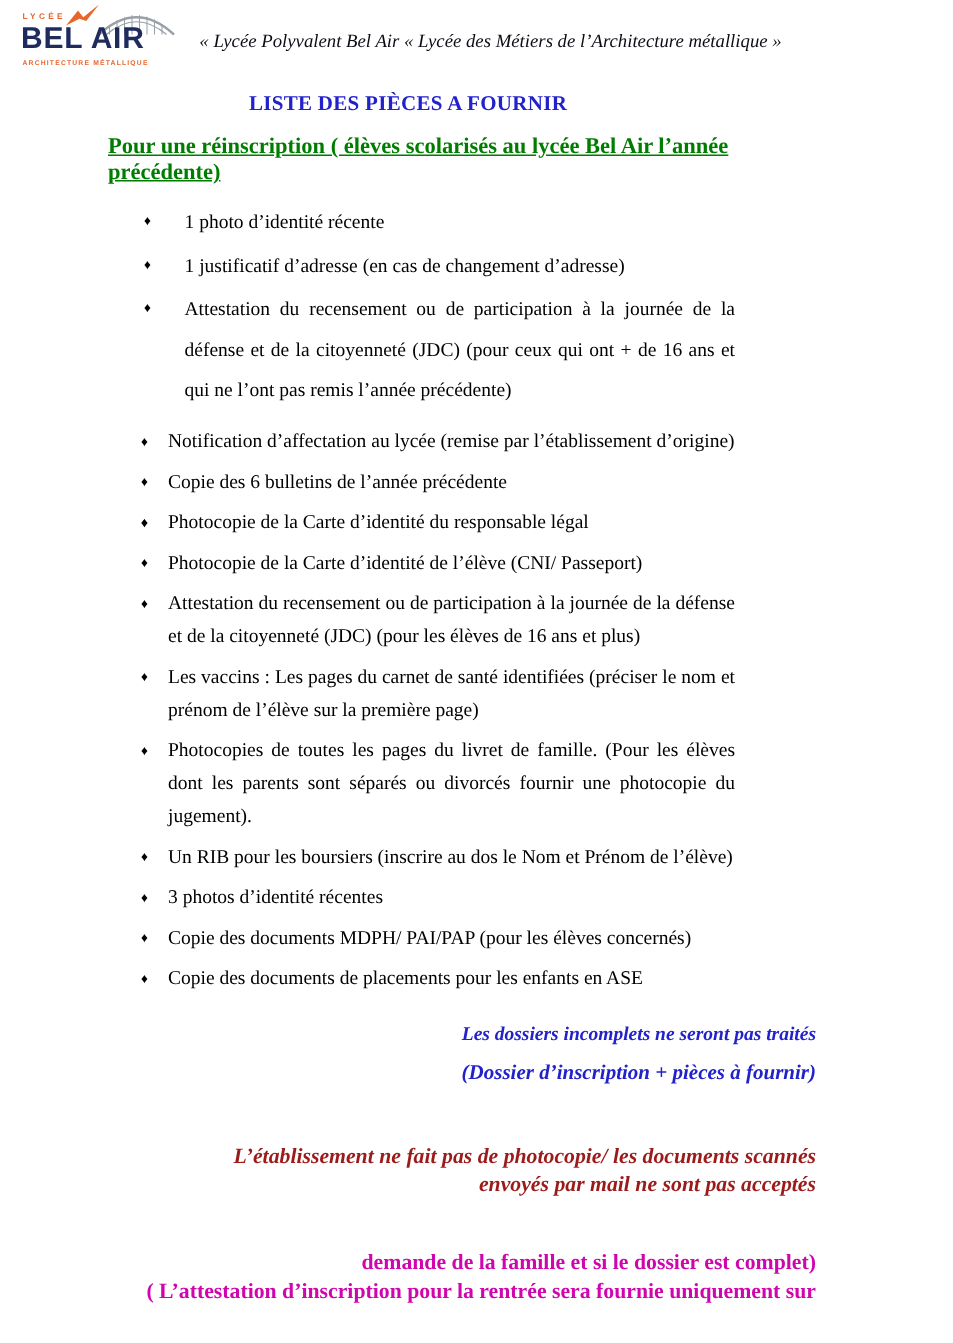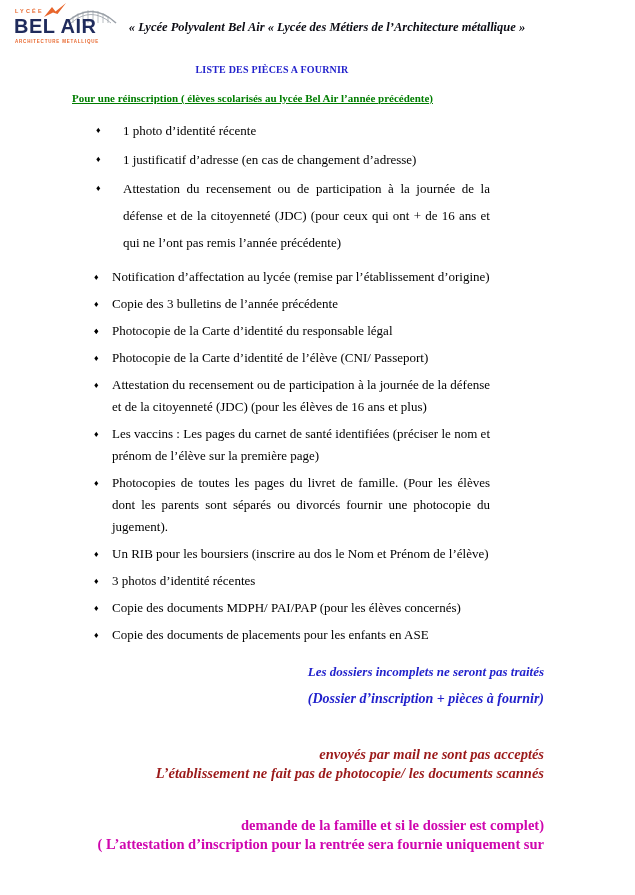--- a/index.html
+++ b/index.html
@@ -24,30 +24,30 @@
   }
   .logo-sub {
     position:absolute; left:3px; top:33px; font-family:"Liberation Sans",sans-serif;
     font-size:9px; letter-spacing:1.6px; color:#e8662c; font-weight:bold;
     transform:scale(0.5); transform-origin:left top; white-space:nowrap;
   }
   .logo-arch { position:absolute; left:52px; top:1px; }
   .logo-bird { position:absolute; left:30px; top:-3px; }
   .header-title {
     position:absolute; left:118px; right:8px; top:20px; text-align:center;
-    font-size:12.5px; font-weight:bold; font-style:italic; color:#0c0c14;
+    font-size:12.5px; font-weight:normal; font-style:italic; color:#0c0c14;
   }
 
   
   .doc-title {
-    margin-top:3px; text-align:center; font-size:10px; font-weight:bold;
+    margin-top:3px; text-align:center; font-size:14px; font-weight:bold;
     line-height:17px; color:#2222cc; letter-spacing:0.2px;
   }
   .sec-heading {
-    margin:12px 54px 0 72px; font-size:11px; font-weight:bold;
+    margin:12px 54px 0 72px; font-size:15px; font-weight:bold;
     text-decoration:underline; line-height:17px;
   }
   .sec-heading.green { color:#007d00; margin-top:12px; }
   .sec-heading.red   { color:#fe0000; margin-top:0; }
 
   
   ul.list { list-style:none; margin-right:54px; }
   ul.list li {
     position:relative; text-align:justify; font-size:13px; color:#000;
   }
@@ -103,39 +103,39 @@
 
   <ul class="list list1">
     <li><span class="blt">♦</span><span>1 photo d’identité récente</span></li>
     <li><span class="blt">♦</span><span>1 justificatif d’adresse (en cas de changement d’adresse)</span></li>
     <li><span class="blt">♦</span><span>Attestation du recensement ou de participation à la journée de la défense et de la citoyenneté (JDC) (pour ceux qui ont + de 16 ans et qui ne l’ont pas remis l’année précédente)</span></li>
   </ul>
 
 
   <ul class="list list2">
     <li><span class="blt">♦</span><span>Notification d’affectation au lycée (remise par l’établissement d’origine)</span></li>
-    <li><span class="blt">♦</span><span>Copie des 3 bulletins de l’année précédente</span></li>
+    <li><span class="blt">♦</span><span>Copie des 6 bulletins de l’année précédente</span></li>
     <li><span class="blt">♦</span></li>
     <li><span class="blt">♦</span><span>Photocopie de la Carte d’identité du responsable légal</span></li>
     <li><span class="blt">♦</span><span>Photocopie de la Carte d’identité de l’élève (CNI/ Passeport)</span></li>
     <li><span class="blt">♦</span><span>Attestation du recensement ou de participation à la journée de la défense et de la citoyenneté (JDC) (pour les élèves de 16 ans et plus)</span></li>
     <li><span class="blt">♦</span><span>Les vaccins : Les pages du carnet de santé identifiées (préciser le nom et prénom de l’élève sur la première page)</span></li>
     <li><span class="blt">♦</span><span>Photocopies de toutes les pages du livret de famille. (Pour les élèves dont les parents sont séparés ou divorcés fournir une photocopie du jugement).</span></li>
     <li><span class="blt">♦</span><span>Un RIB pour les boursiers (inscrire au dos le Nom et Prénom de l’élève)</span></li>
     <li><span class="blt">♦</span><span>3 photos d’identité récentes</span></li>
     <li><span class="blt">♦</span><span>Copie des documents MDPH/ PAI/PAP (pour les élèves concernés)</span></li>
     <li><span class="blt">♦</span><span>Copie des documents de placements pour les enfants en ASE</span></li>
   </ul>
 
   <div class="note note-blue1">Les dossiers incomplets ne seront pas traités</div>
   <div class="note note-blue2">(Dossier d’inscription + pièces à fournir)</div>
 
   <div class="note note-darkred">
+    <div>L’établissement ne fait pas de photocopie/ les documents scannés</div>
     <div>envoyés par mail ne sont pas acceptés</div>
-    <div>L’établissement ne fait pas de photocopie/ les documents scannés</div>
   </div>
 
   <div class="note note-magenta">
     <div>demande de la famille  et si le dossier est complet)</div>
     <div>( L’attestation d’inscription pour la rentrée sera fournie uniquement sur</div>
   </div>
 
 </div>
 
 </body></html>

